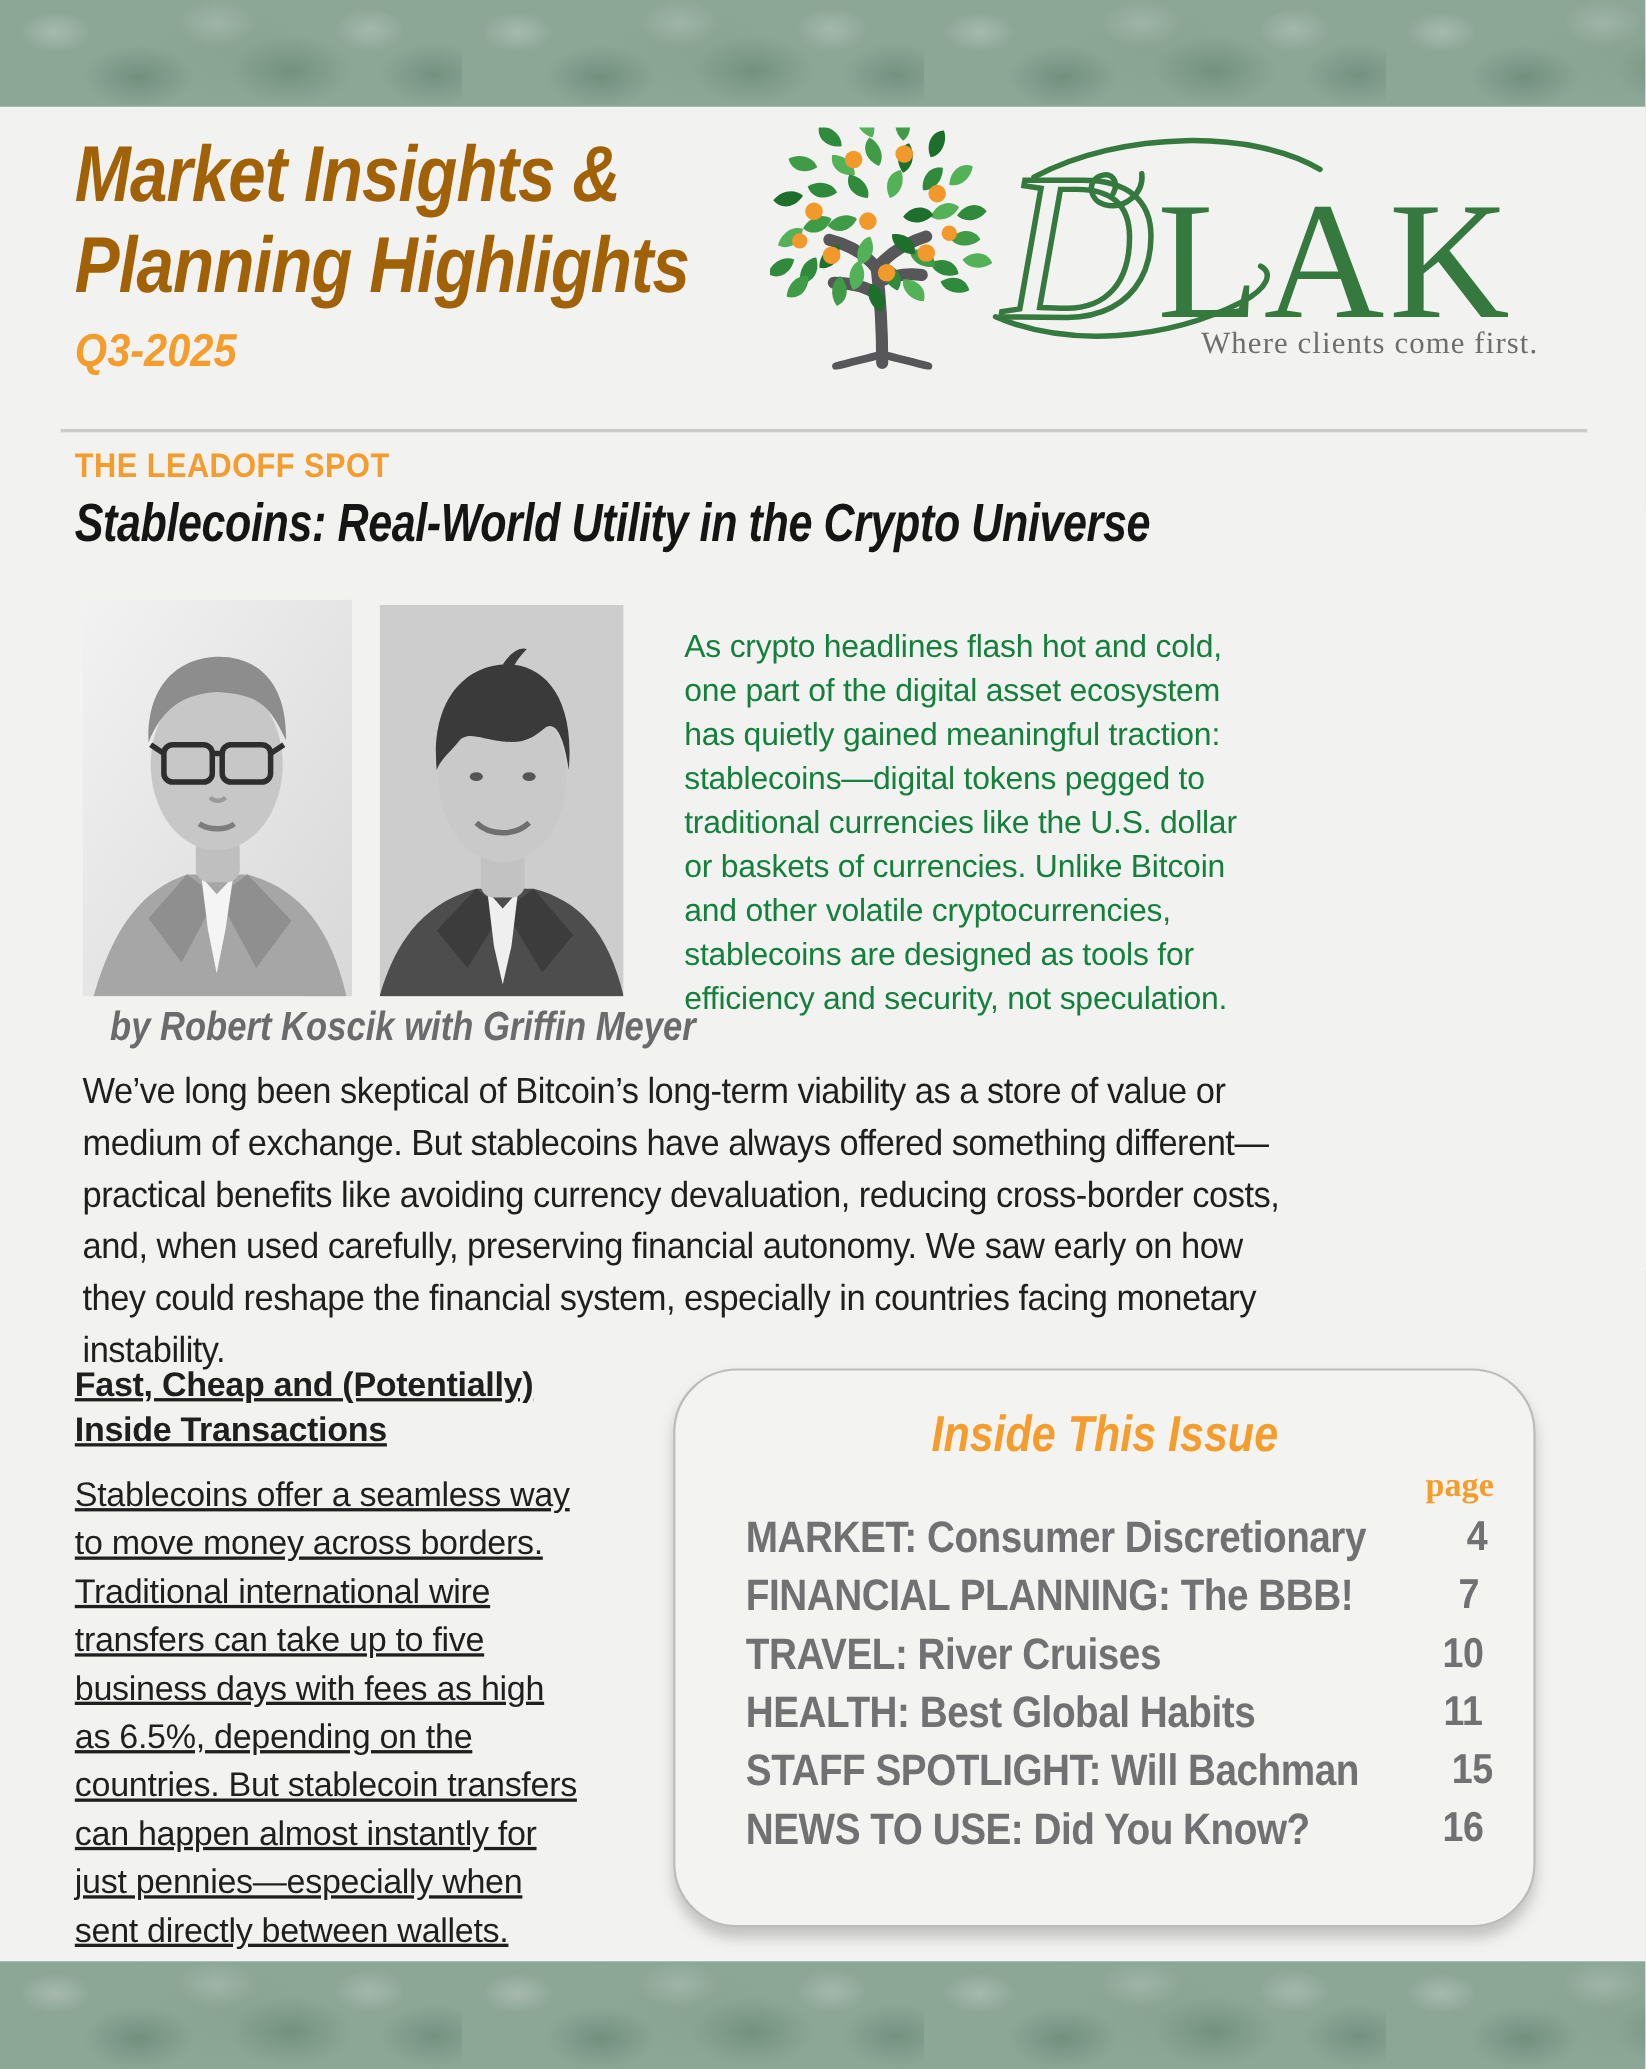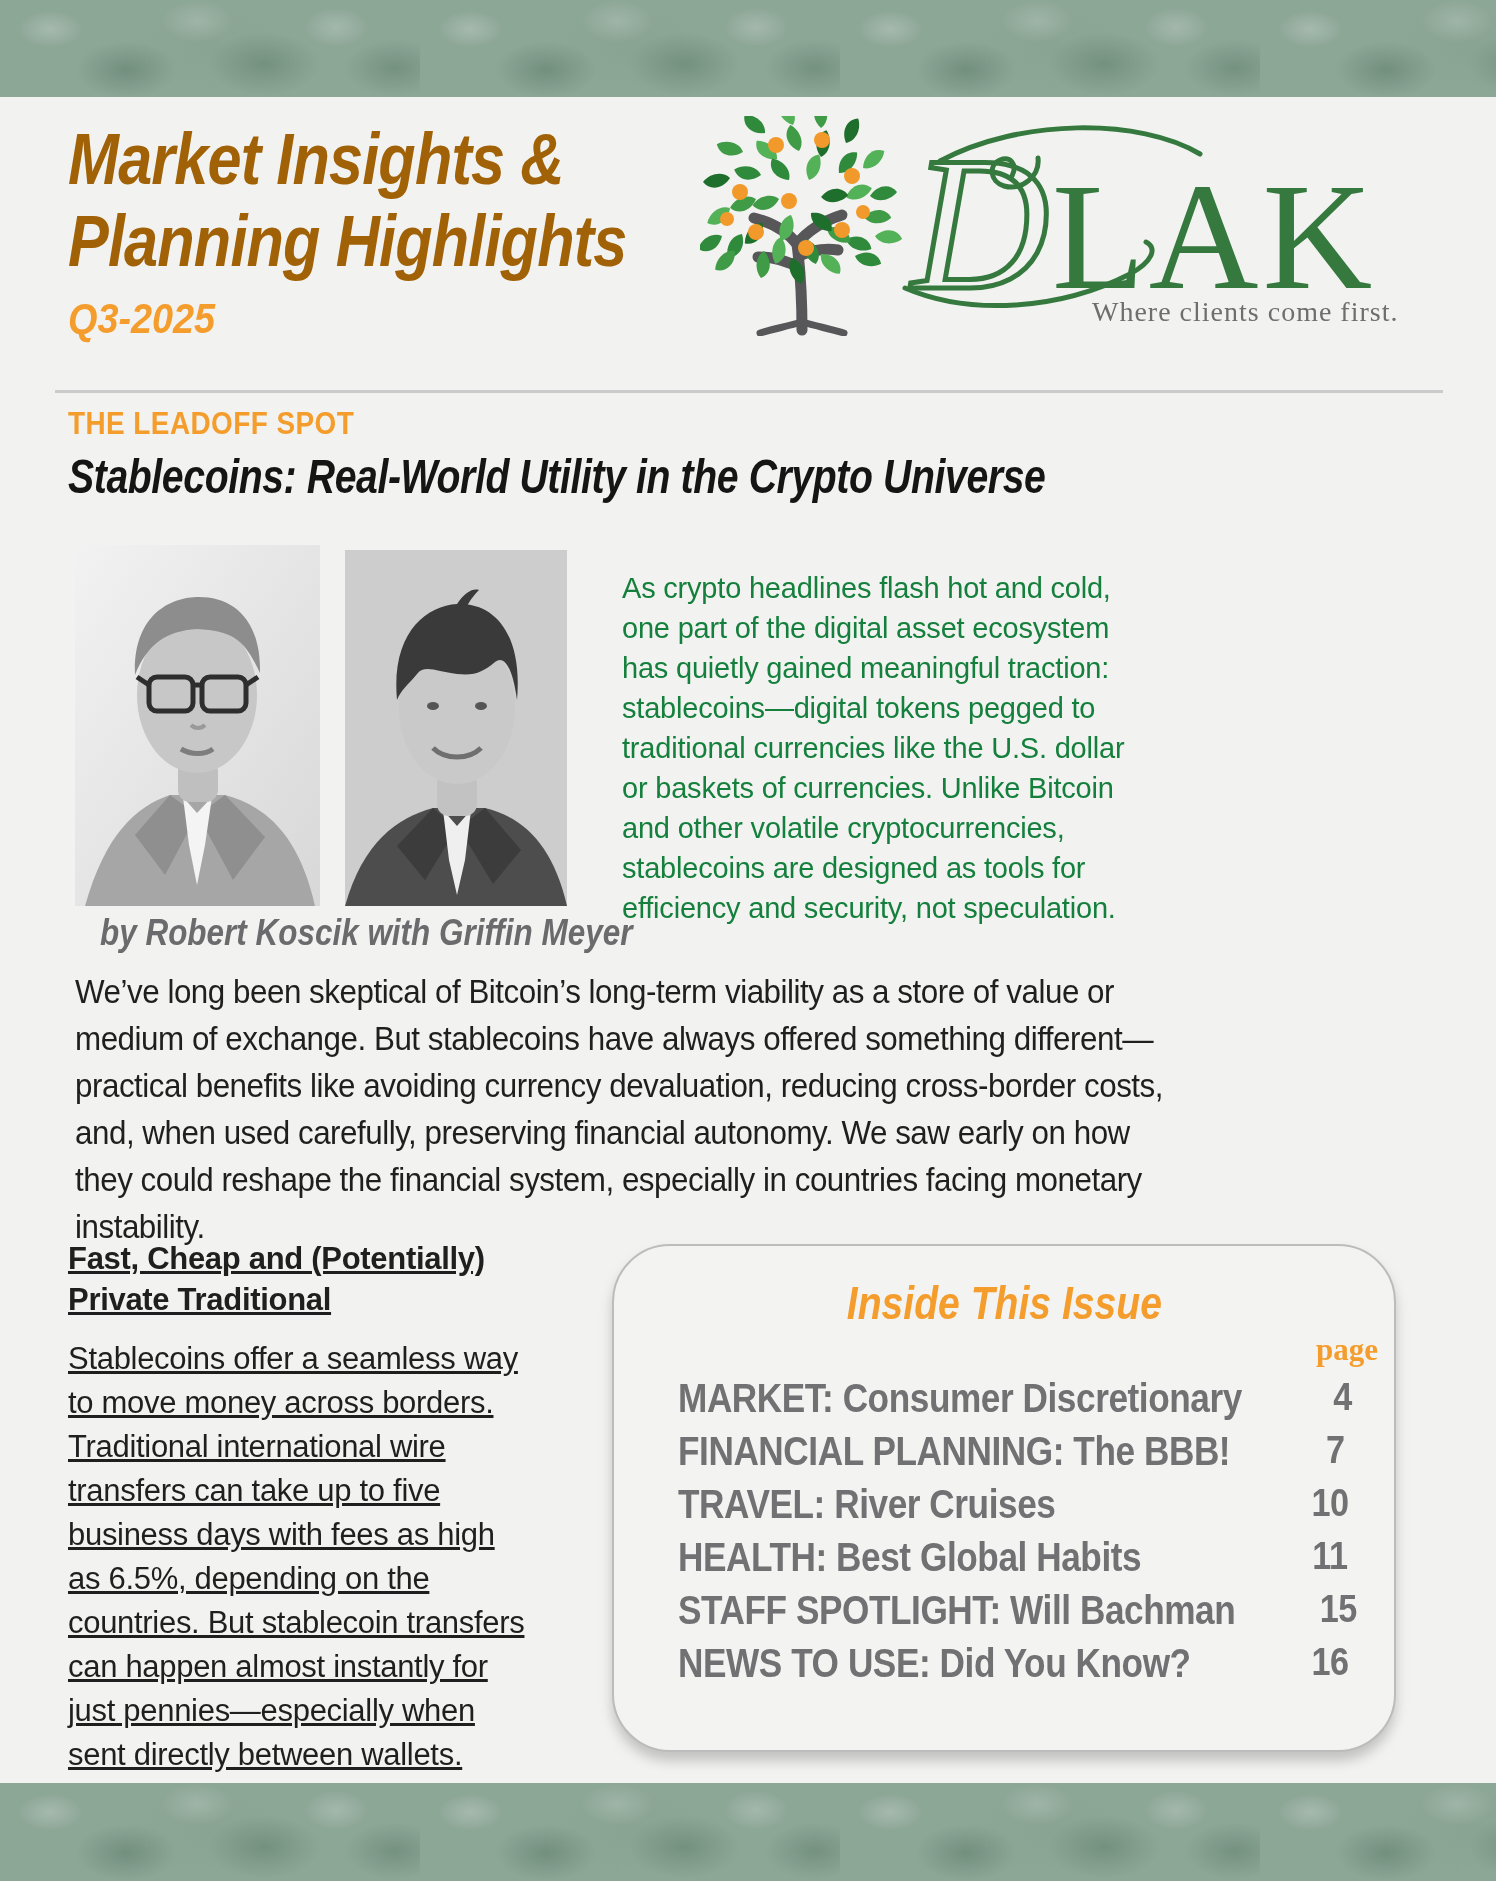--- a/index.html
+++ b/index.html
@@ -82,21 +82,21 @@
     position:absolute;left:612px;top:1244px;width:784px;height:508px;
     box-sizing:border-box;border:2px solid #bcbcbc;border-radius:58px;
     background:#f3f3f1;box-shadow:0 9px 12px rgba(110,110,110,.35);
   }
   .issue-box .title{
     text-align:center;margin-top:30px;color:#f49c2c;
     font:italic 700 46px "Liberation Sans",sans-serif;
   }
   .issue-box .title span{display:inline-block;transform:scaleX(.85);white-space:nowrap;}
   .issue-box .pagelbl{
-    text-align:right;padding-right:16px;color:#f49c2c;margin-top:2px;
+    text-align:right;padding-right:36px;color:#f49c2c;margin-top:2px;
     font:700 31px "Liberation Serif",serif;
   }
   .rows{padding:8px 28px 0 64px;}
   .row{display:flex;align-items:flex-start;height:53px;color:#717173;}
   .row .lbl{
     flex:1;font:700 40px "Liberation Sans",sans-serif;white-space:nowrap;
     transform:scaleX(.88);transform-origin:left center;letter-spacing:-.5px;
   }
   .row .num{
     width:72px;text-align:center;
@@ -252,21 +252,21 @@
   </div>
 
   <div class="byline">by Robert Koscik with Griffin Meyer</div>
 
   <div class="intro">As crypto headlines flash hot and cold, one part of the digital asset ecosystem has quietly gained meaningful traction: stablecoins—digital tokens pegged to traditional currencies like the U.S. dollar or baskets of currencies. Unlike Bitcoin and other volatile cryptocurrencies, stablecoins are designed as tools for efficiency and security, not speculation.</div>
   <div class="para2">We’ve long been skeptical of Bitcoin’s long-term viability as a store of value or medium of exchange. But stablecoins have always offered something different—practical benefits like avoiding currency devaluation, reducing cross-border costs, and, when used carefully, preserving financial autonomy. We saw early on how they could reshape the financial system, especially in countries facing monetary instability.</div>
 
   <div class="leftcol">
     <div class="h">
       <span>Fast, Cheap and (Potentially)</span><br>
-      <span>Private Traditional</span>
+      <span>Inside Transactions</span>
     </div>
     <div class="b">Stablecoins offer a seamless way to move money across borders. Traditional international wire transfers can take up to five business days with fees as high as 6.5%, depending on the countries. But stablecoin transfers can happen almost instantly for just pennies—especially when sent directly between wallets.</div>
   </div>
 
   <div class="issue-box">
     <div class="title">
       <span>Inside This Issue</span>
     </div>
     <div class="pagelbl">page</div>
     <div class="rows">

